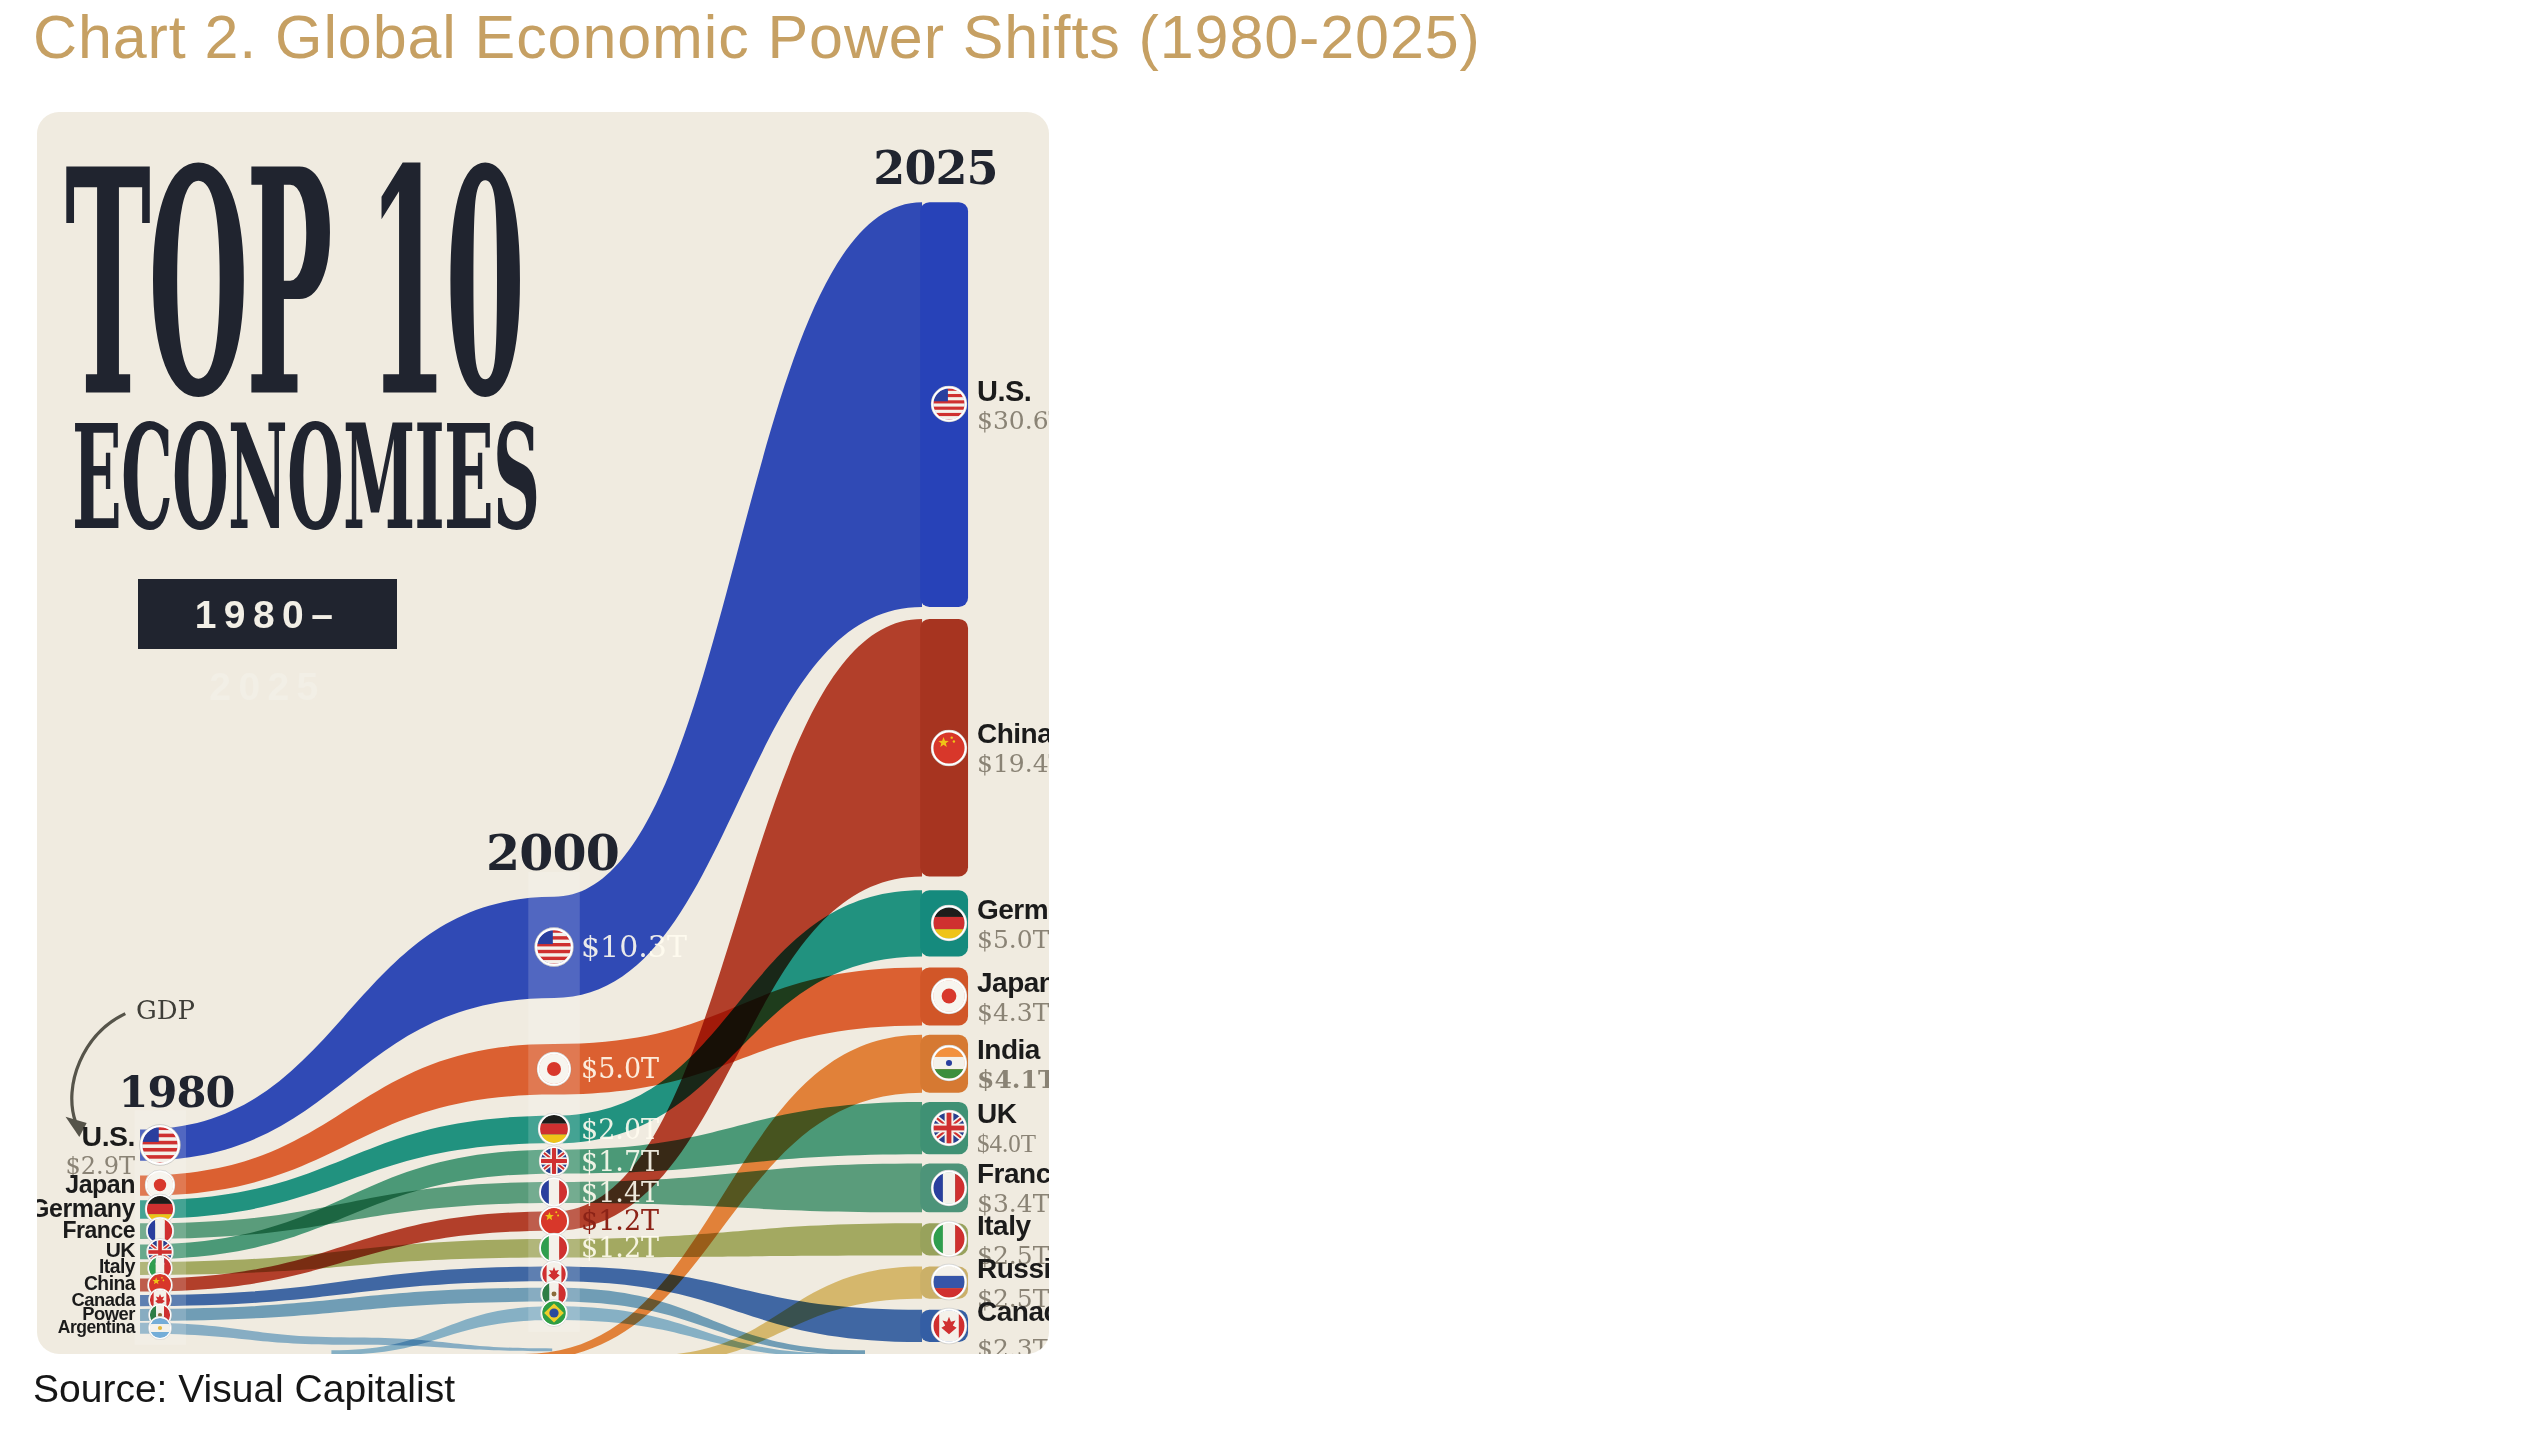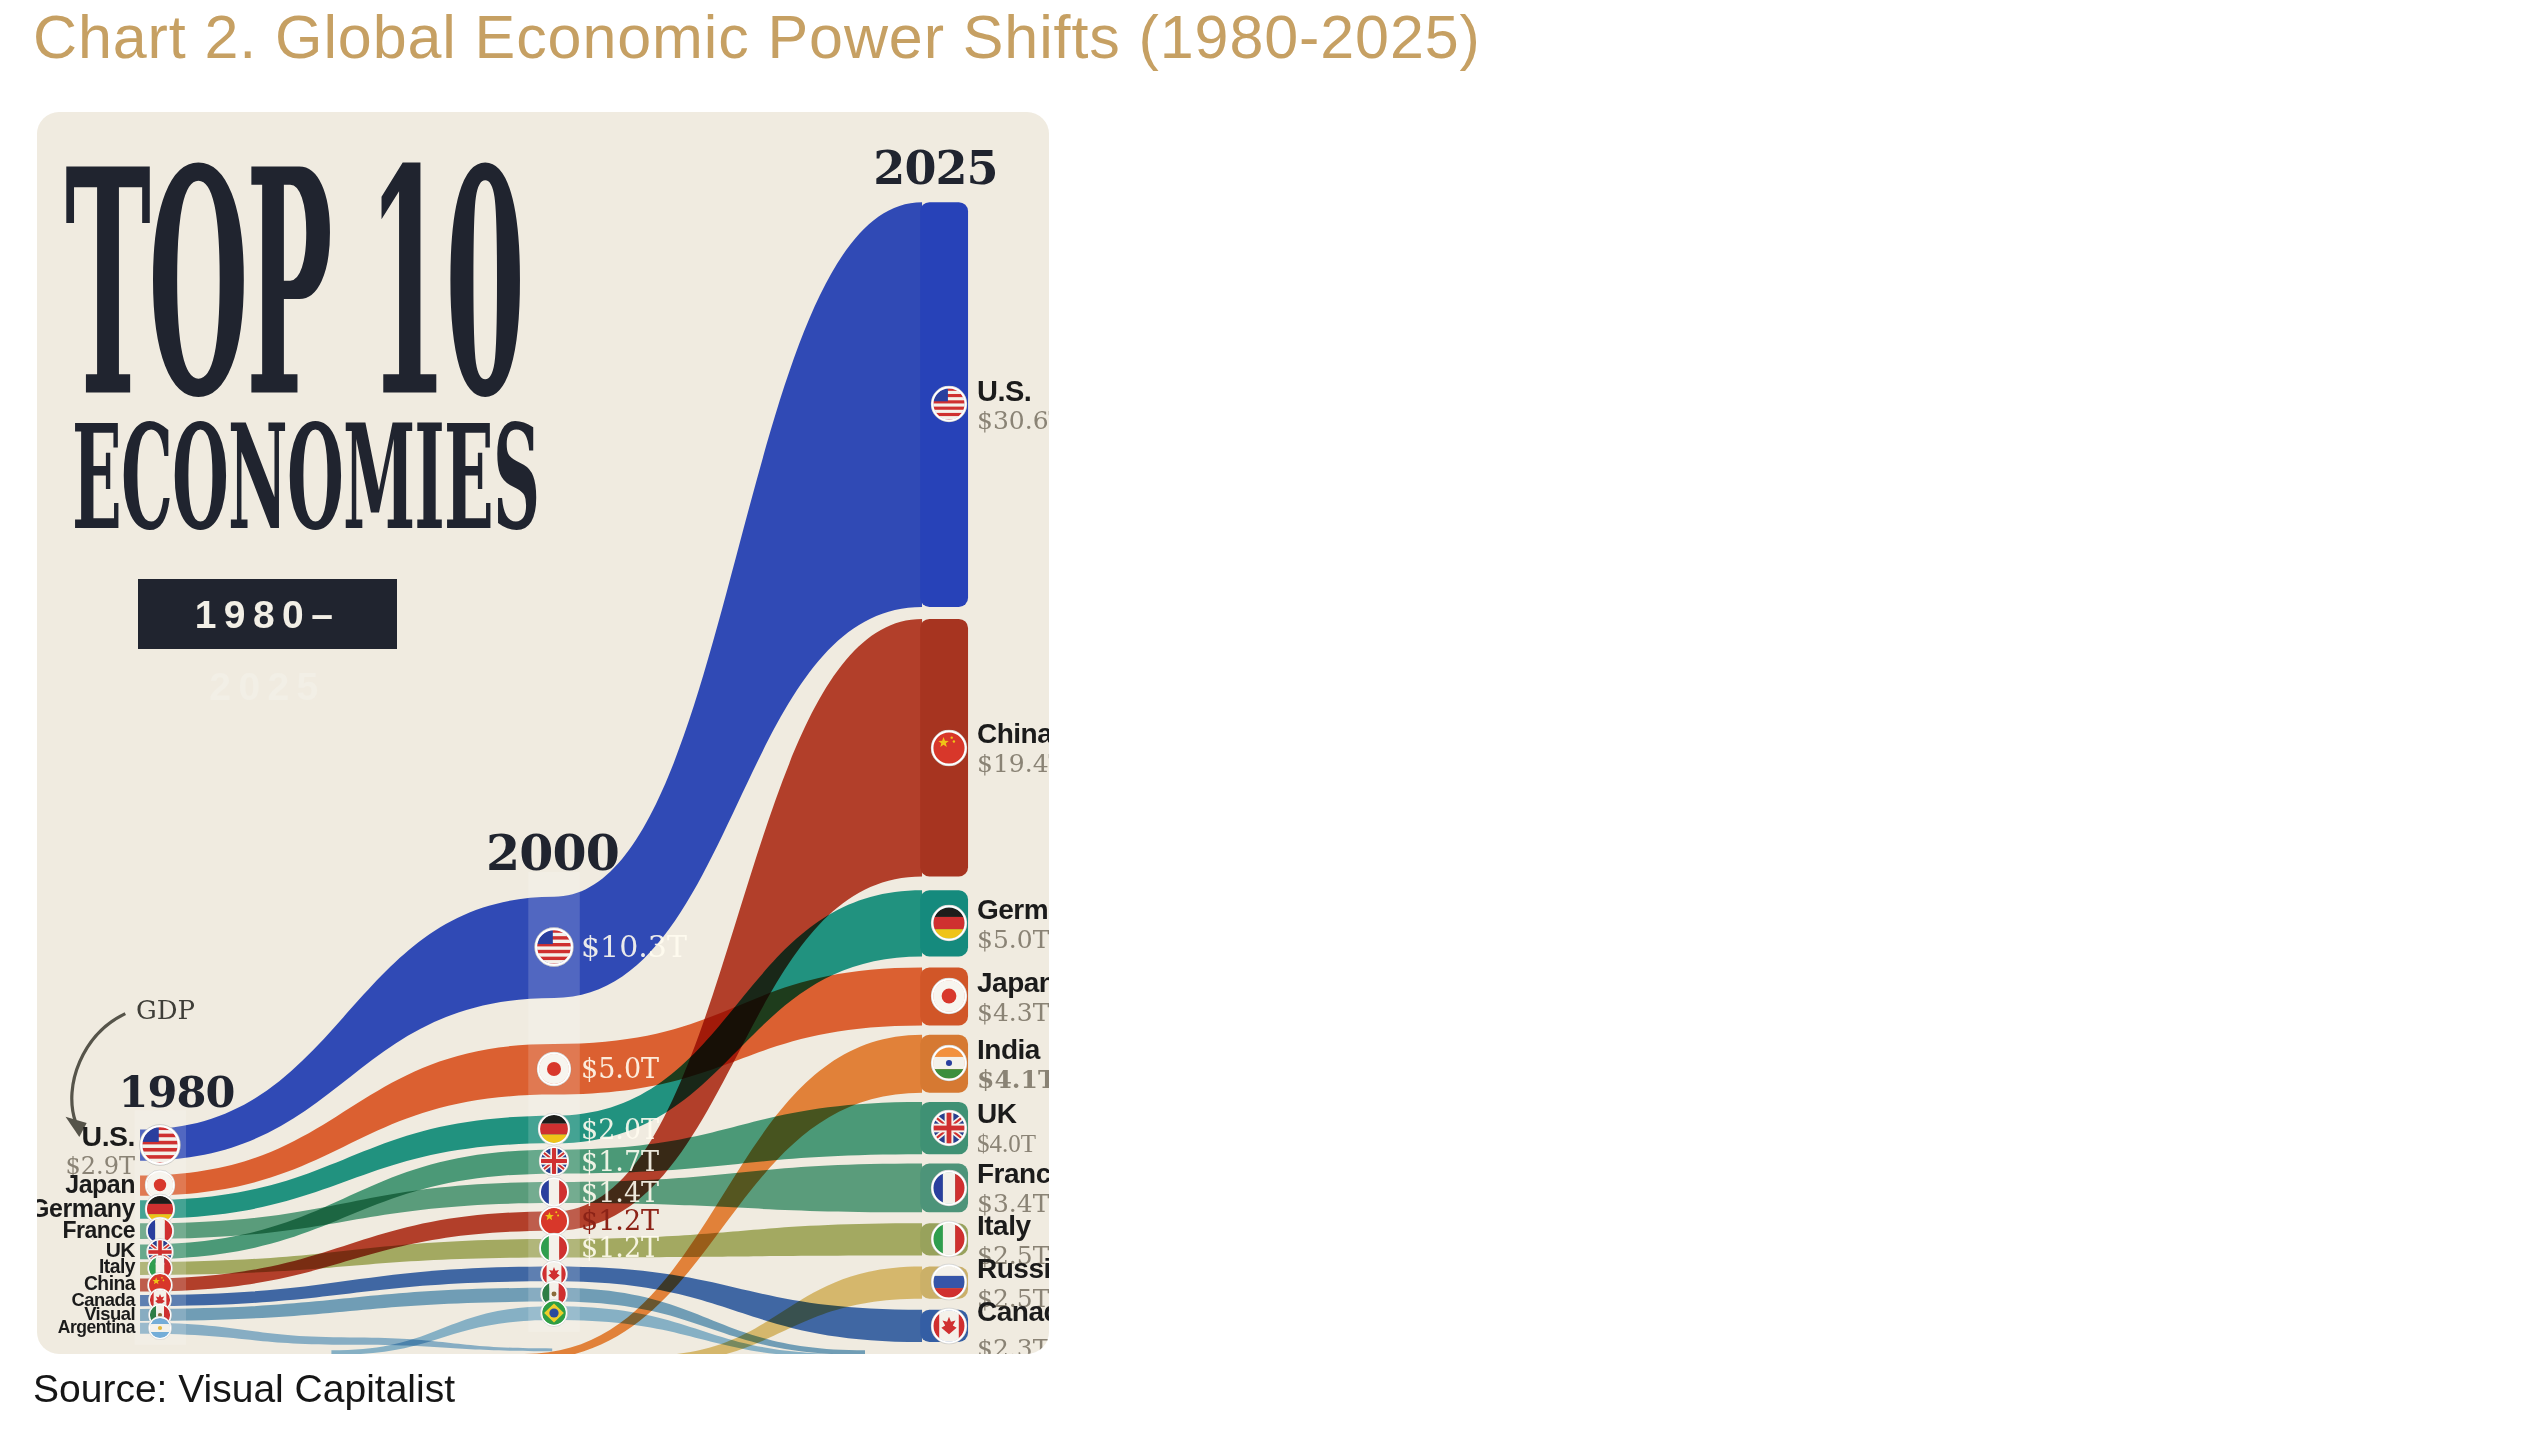--- a/index.html
+++ b/index.html
@@ -203,21 +203,21 @@
         </defs>
         <g clip-path="url(#fc8)">
           <rect width="34" height="34" fill="#f4f1ea"></rect>
           <rect width="8" height="34" fill="#d03030"></rect>
           <rect x="26" width="8" height="34" fill="#d03030"></rect>
           <polygon points="17,8.5 18.8,13 23,12 20.5,16.5 24,18.5 17,24.5 10,18.5 13.5,16.5 11,12 15.2,13" fill="#d03030"></polygon>
         </g>
         <circle cx="17" cy="17" r="15.5" fill="none" stroke="#ffffff" stroke-width="2.4"></circle>
         <circle cx="17" cy="17" r="16.5" fill="none" stroke="rgba(60,60,50,.25)" stroke-width="0.8"></circle>
       </svg></div>
-    <div class="n80" style="top: 1191px; font-size: 18.4px;">Visual</div>
+    <div class="n80" style="top: 1191px; font-size: 18.4px;">Power</div>
     <div class="flagwrap" style="left: 123px; top: 1203px;"><svg width="24" height="24" viewBox="0 0 34 34">
         <defs>
           <clipPath id="fc9">
             <circle cx="17" cy="17" r="14.5"></circle>
           </clipPath>
         </defs>
         <g clip-path="url(#fc9)">
           <rect width="11.4" height="34" fill="#2e7d46"></rect>
           <rect x="11.4" width="11.3" height="34" fill="#f4f1ea"></rect>
           <rect x="22.7" width="11.3" height="34" fill="#cf3030"></rect>

